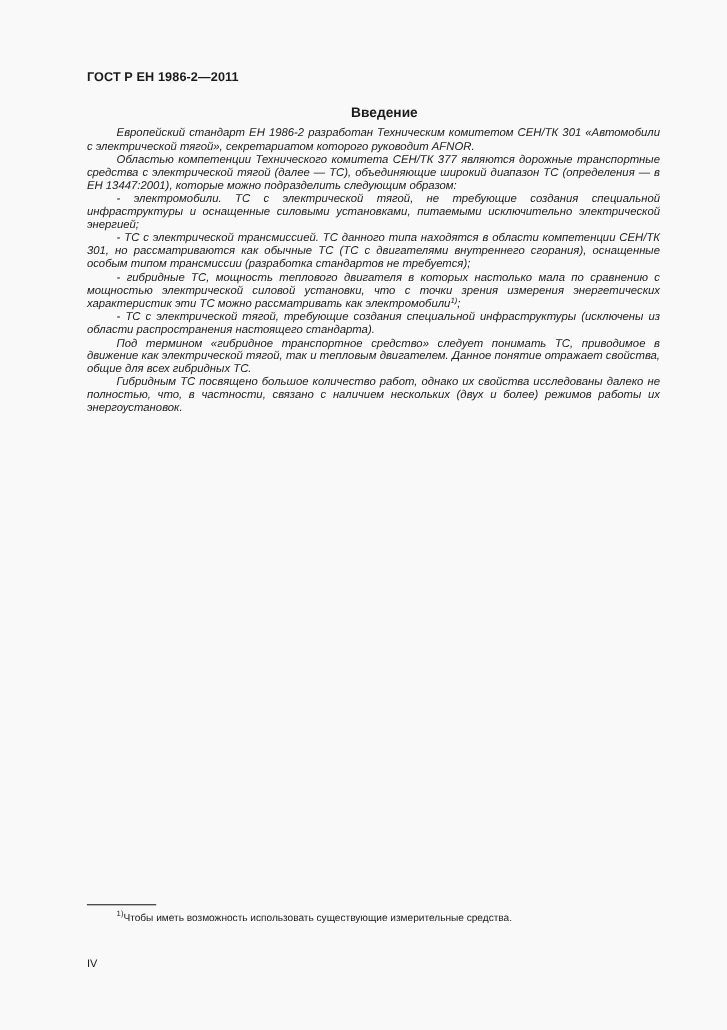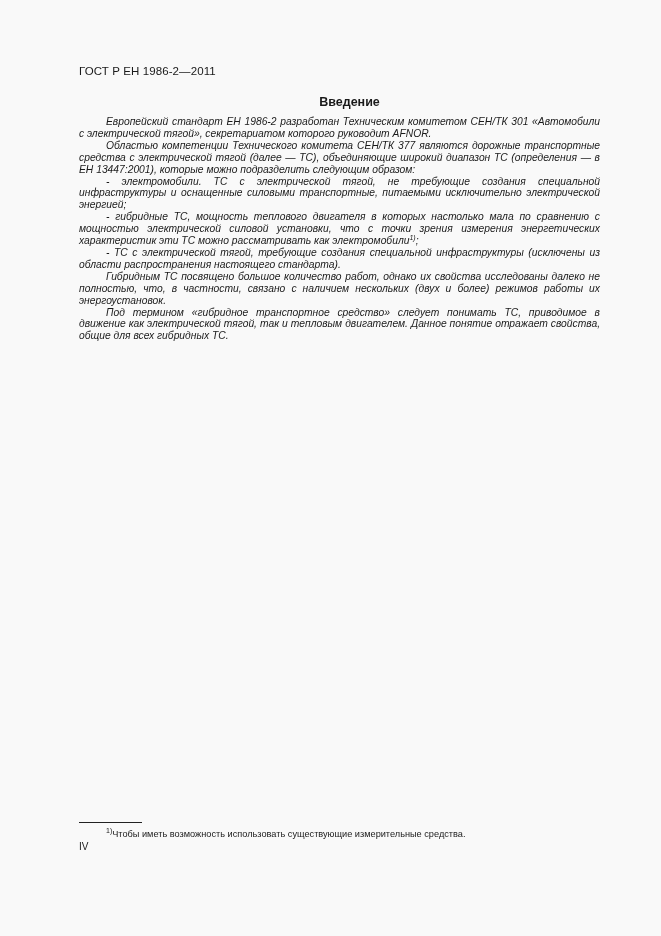--- a/index.html
+++ b/index.html
@@ -7,21 +7,21 @@
       width: 661px; height: 936px;
       background: #f9f9f9;
       font-family: "Liberation Sans", sans-serif;
       color: #1a1a1a;
       position: relative;
       overflow: hidden;
     }
     .page { position: absolute; left: 0; top: 0; width: 661px; height: 936px; }
     .header {
       position: absolute; left: 79px; top: 65px;
-      font-size: 11.5px; font-weight: normal; letter-spacing: 0.1px;
+      font-size: 11.5px; font-weight: bold; letter-spacing: 0.1px;
     }
     .title {
       position: absolute; left: 0; width: 661px; top: 95px;
       text-align: center; font-size: 12.5px; font-weight: bold;
       padding-left: 38px; box-sizing: border-box;
     }
     .body-text {
       position: absolute; left: 79px; top: 116px; width: 521px;
       font-size: 10.3px; line-height: 11.9px;
       text-align: justify;
@@ -31,37 +31,38 @@
     sup { font-size: 7px; line-height: 0; vertical-align: 4px; }
     .fn-rule {
       position: absolute; left: 79px; top: 822px; width: 63px; height: 0;
       border-top: 1px solid #222;
     }
     .footnote {
       position: absolute; left: 106px; top: 829px;
       font-size: 9.2px;
     }
     .page-num {
-      position: absolute; left: 79px; top: 841px; font-size: 10px;
+      position: absolute; left: 79px; top: 871px; font-size: 10px;
     }
   </style>
 </head>
 <body>
 
 <div class="page">
   <div class="header">ГОСТ Р ЕН 1986-2—2011</div>
   <div class="title">Введение</div>
 
   <div class="body-text">
     <p>Европейский стандарт ЕН 1986-2 разработан Техническим комитетом СЕН/ТК 301 «Автомобили с электрической тягой», секретариатом которого руководит AFNOR.</p>
     <p>Областью компетенции Технического комитета СЕН/ТК 377 являются дорожные транспортные средства с электрической тягой (далее — ТС), объединяющие широкий диапазон ТС (определения — в ЕН 13447:2001), которые можно подразделить следующим образом:</p>
-    <p>- электромобили. ТС с электрической тягой, не требующие создания специальной инфраструктуры и оснащенные силовыми транспортные, питаемыми исключительно электрической энергией;</p>
+    <p>- электромобили. ТС с электрической тягой, не требующие создания специальной инфраструктуры и оснащенные силовыми установками, питаемыми исключительно электрической энергией;</p>
+    <p>- ТС с электрической трансмиссией. ТС данного типа находятся в области компетенции СЕН/ТК 301, но рассматриваются как обычные ТС (ТС с двигателями внутреннего сгорания), оснащенные особым типом трансмиссии (разработка стандартов не требуется);</p>
     <p><span>- гибридные ТС, мощность теплового двигателя в которых настолько мала по сравнению с мощностью электрической силовой установки, что с точки зрения измерения энергетических характеристик эти ТС можно рассматривать как электромобили</span><sup>1)</sup><span>;</span></p>
     <p>- ТС с электрической тягой, требующие создания специальной инфраструктуры (исключены из области распространения настоящего стандарта).</p>
+    <p>Под термином «гибридное транспортное средство» следует понимать ТС, приводимое в движение как электрической тягой, так и тепловым двигателем. Данное понятие отражает свойства, общие для всех гибридных ТС.</p>
     <p>Гибридным ТС посвящено большое количество работ, однако их свойства исследованы далеко не полностью, что, в частности, связано с наличием нескольких (двух и более) режимов работы их энергоустановок.</p>
-    <p>Под термином «гибридное транспортное средство» следует понимать ТС, приводимое в движение как электрической тягой, так и тепловым двигателем. Данное понятие отражает свойства, общие для всех гибридных ТС.</p>
   </div>
 
   <div class="fn-rule"></div>
   <div class="footnote"><sup>1)</sup><span>Чтобы иметь возможность использовать существующие измерительные средства.</span></div>
 
   <div class="page-num">IV</div>
 </div>
 
 </body></html>

